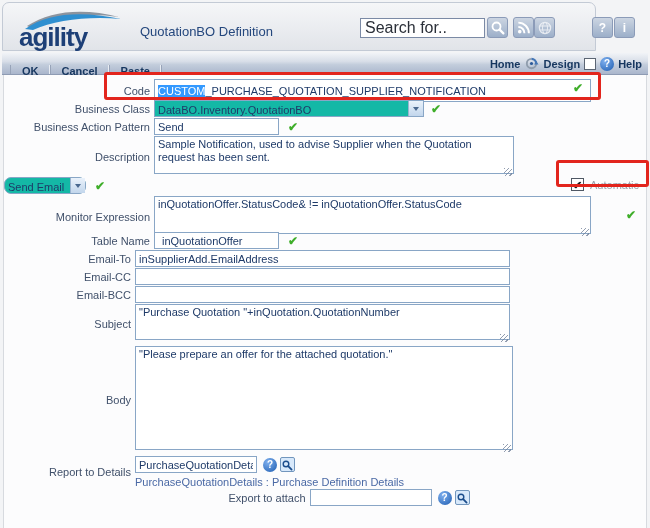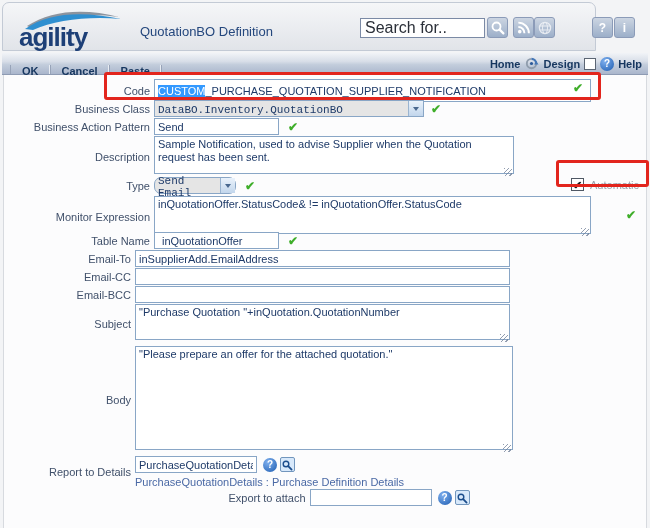--- a/index.html
+++ b/index.html
@@ -59,23 +59,23 @@
   textarea.txt { resize:none; overflow:hidden; line-height:13px; }
   .ta-wrap { position:relative; display:inline-block; }
   .grip { position:absolute; right:2px; bottom:2px; width:8px; height:8px; pointer-events:none;
           background:repeating-linear-gradient(135deg, rgba(110,125,150,.75) 0 1px, transparent 1px 3px); }
 
   .fake-input { height:23px; border:1px solid #89a6c6; background:#fff; color:#1e3a68;
                 font-size:11px; padding:9px 3px; position:relative; display:flex; align-items:center;
                 white-space:nowrap; overflow:hidden; }
   .sel-text { background:#3399ff; color:#fff; }
 
-  .fakeselect { position:relative; height:17px; border:1px solid #89a6c6; background:#e5e5e5;
+  .fakeselect { position:relative; height:17px; border:1px solid #89a6c6; background:#14b8a6;
                 color:#1e3a68; font-size:11px; padding:3px 18px 1px 3px; display:flex;
-                align-items:center; cursor:pointer;font-family:Liberation Mono, monospace; }
+                align-items:center; cursor:pointer; }
   .fakeselect .arrow { position:absolute; right:0; top:0; bottom:0; width:15px;
                        background:linear-gradient(#eaf2fb,#c2d6ec); border-left:1px solid #9ab4d0;
                        display:flex; align-items:center; justify-content:center; }
   .fakeselect .arrow:after { content:""; border:3px solid transparent; border-top:4px solid #49688f;
                              margin-top:4px; }
 
   .check { color:#3fae2a; font-size:12px; font-weight:bold; line-height:12px; }
   .check.inside { position:absolute; right:7px; top:2px; }
 
   .auto-wrap { position:absolute; left:567px; top:1px; display:flex; align-items:center; gap:6px; }
@@ -222,21 +222,20 @@
 
     <div class="row r-desc center-align">
       <span class="lbl">Description</span>
       <span class="ta-wrap">
         <textarea class="txt" style="width: 360px; height: 38px;">Sample Notification, used to advise Supplier when the Quotation request has been sent.</textarea>
         <span class="grip"></span>
       </span>
     </div>
 
     <div class="row r-type">
-      <span class="lbl">Type</span>
       <div class="fakeselect" style="width:82px;border-radius:7px;">
         <span>Send Email</span>
         <span class="arrow"></span>
       </div>
       <span class="check" style="margin-left:9px;">✔</span>
       <div class="auto-wrap">
         <span class="cb">
           <span class="mark">✔</span>
         </span>
         <span class="auto-lbl">Automatic</span>

